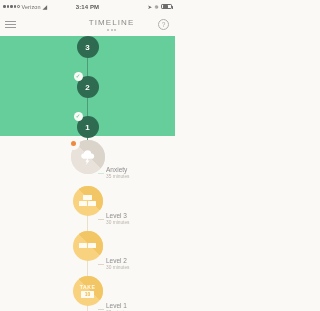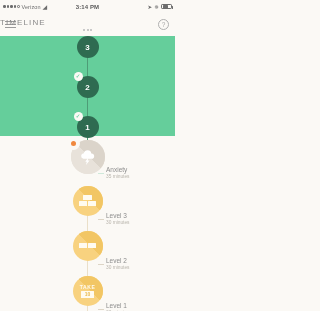--- a/index.html
+++ b/index.html
@@ -30,21 +30,21 @@
   .batt i{ position:absolute; left:.7px; top:.7px; bottom:.7px; width:55%; background:#6d6d6d; border-radius:.5px; display:block;}
   .glyph{ font-size:5.5px; color:#6d6d6d; }
 
   
   .header{
     position:absolute; top:13px; left:0; width:175px; height:23px;
     background:#FBF9F5; display:flex; align-items:center;
   }
   .hamburger{ width:22px; margin-left:5px; display:flex; flex-direction:column; gap:2px; cursor:pointer;}
   .hamburger span{ display:block; width:11px; height:1px; background:#9a9a9a; }
-  .title-wrap{ position:absolute; left:0; right:0; text-align:left; }
+  .title-wrap{ position:absolute; left:0; right:0; text-align:center;padding-left:48px; }
   .title{ font-size:8px; letter-spacing:1.1px; color:#8a8a8a; }
   .title-dots{ display:flex; justify-content:center; gap:1.6px; margin-top:1.5px;}
   .title-dots i{ width:2px; height:2px; background:#c9c9c9; display:block; }
   .help-btn{
     margin-left:auto; margin-right:6px; width:11px; height:11px;
     border:.8px solid #b0b0b0; border-radius:50%;
     display:flex; align-items:center; justify-content:center;
     font-size:6.5px; color:#a5a5a5; cursor:pointer;
   }
 

